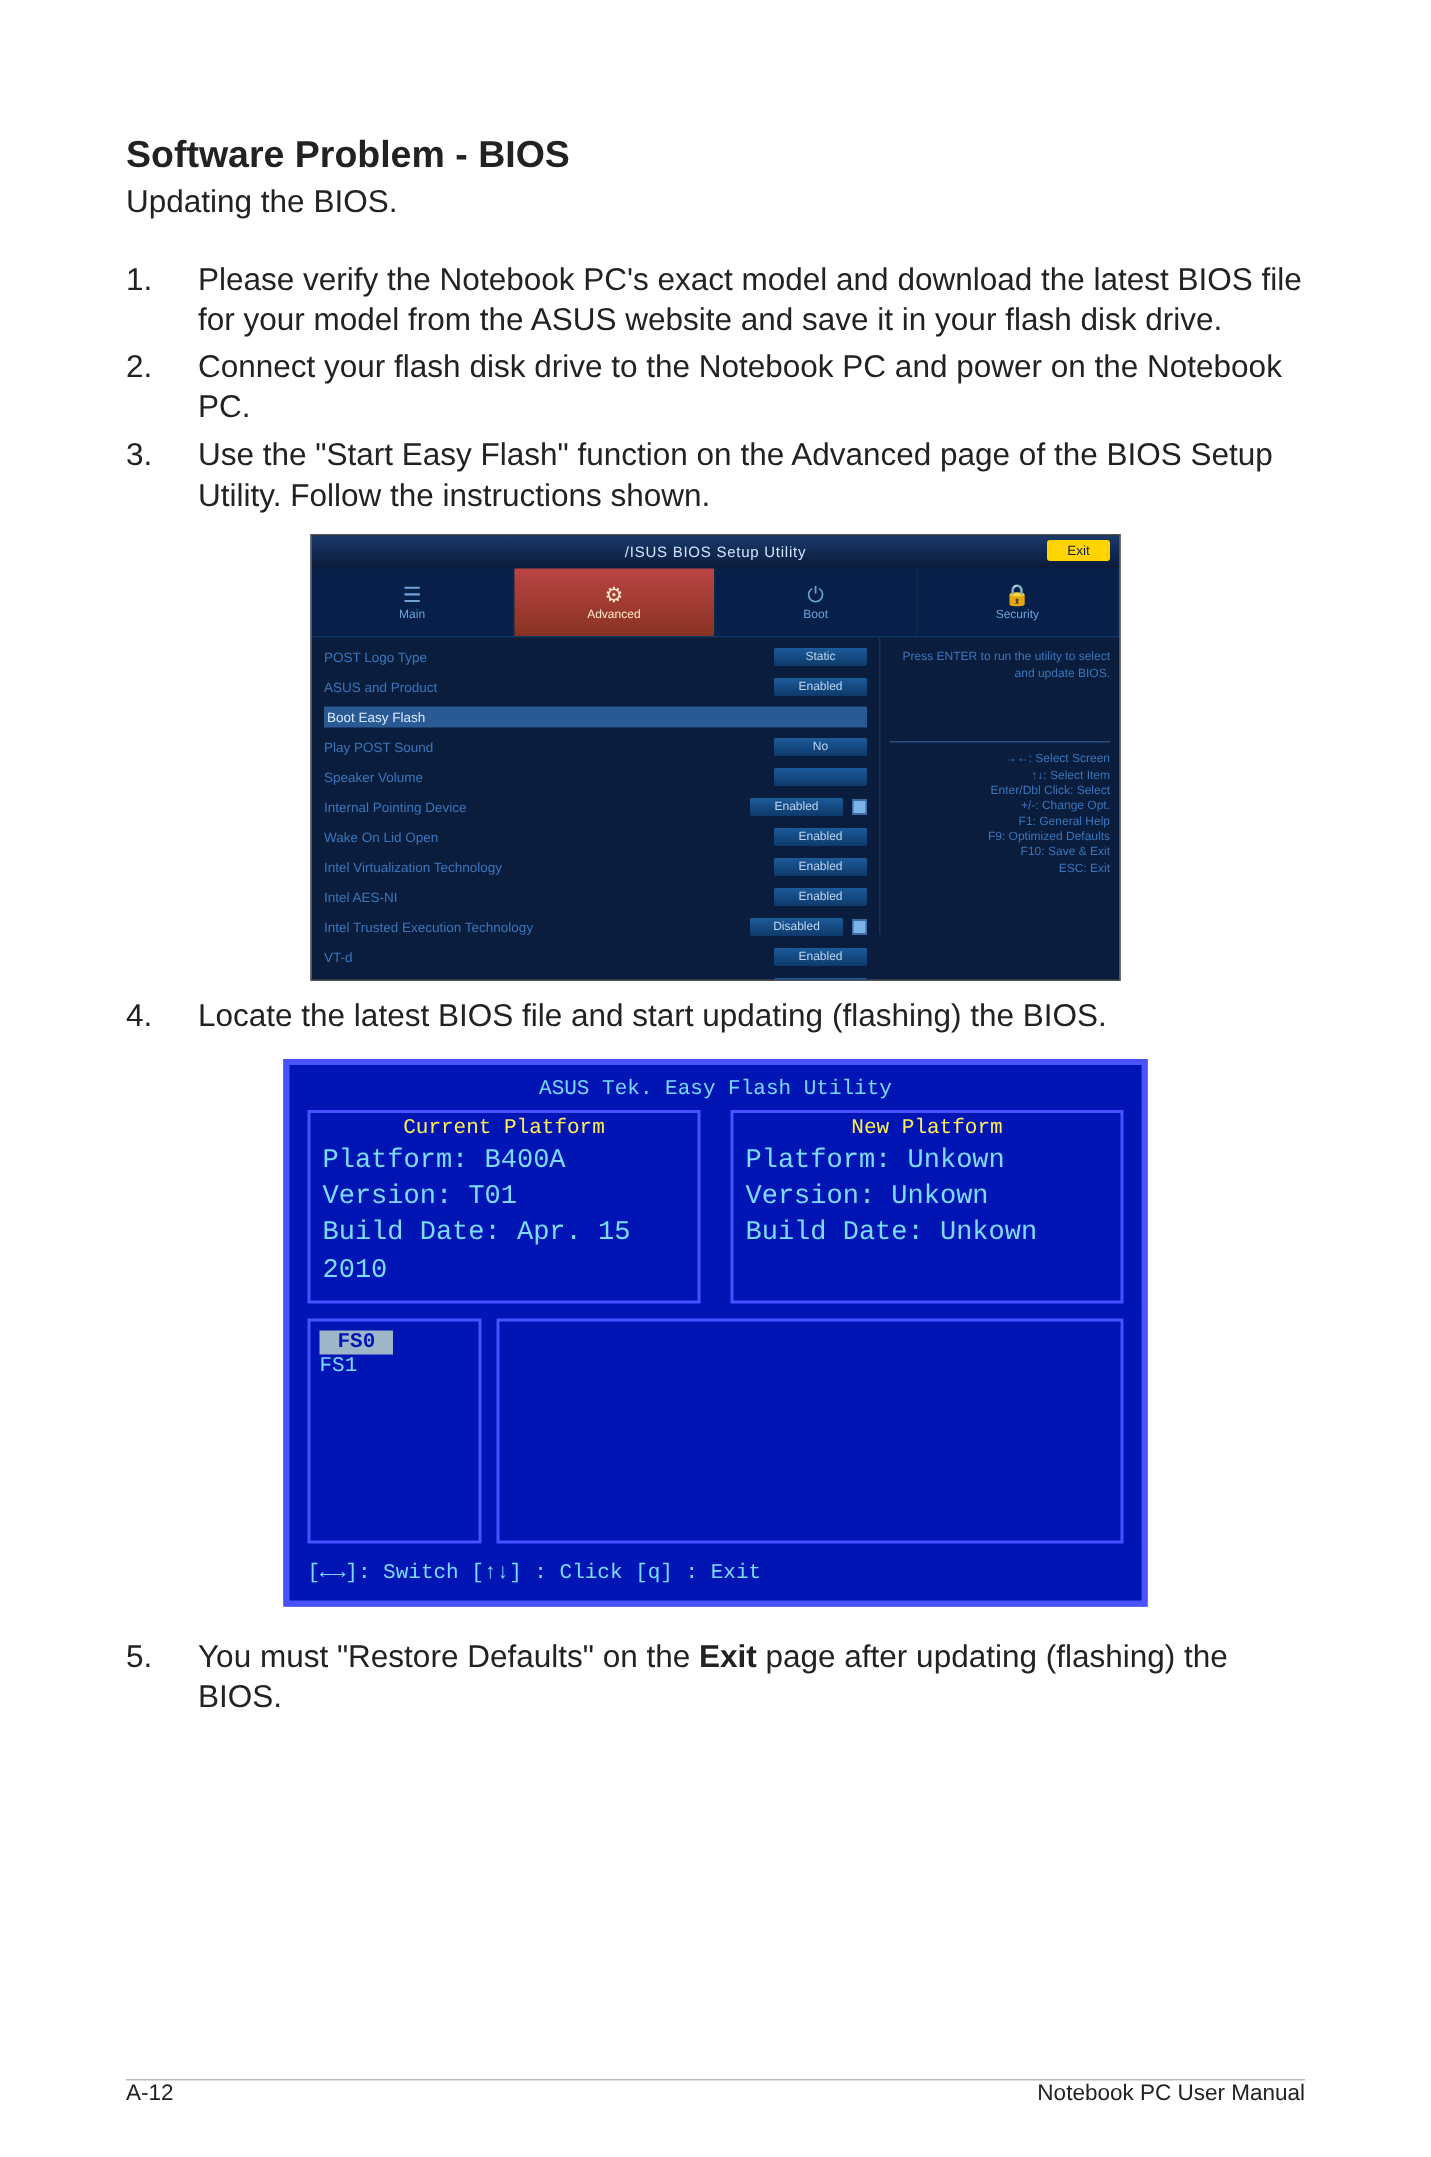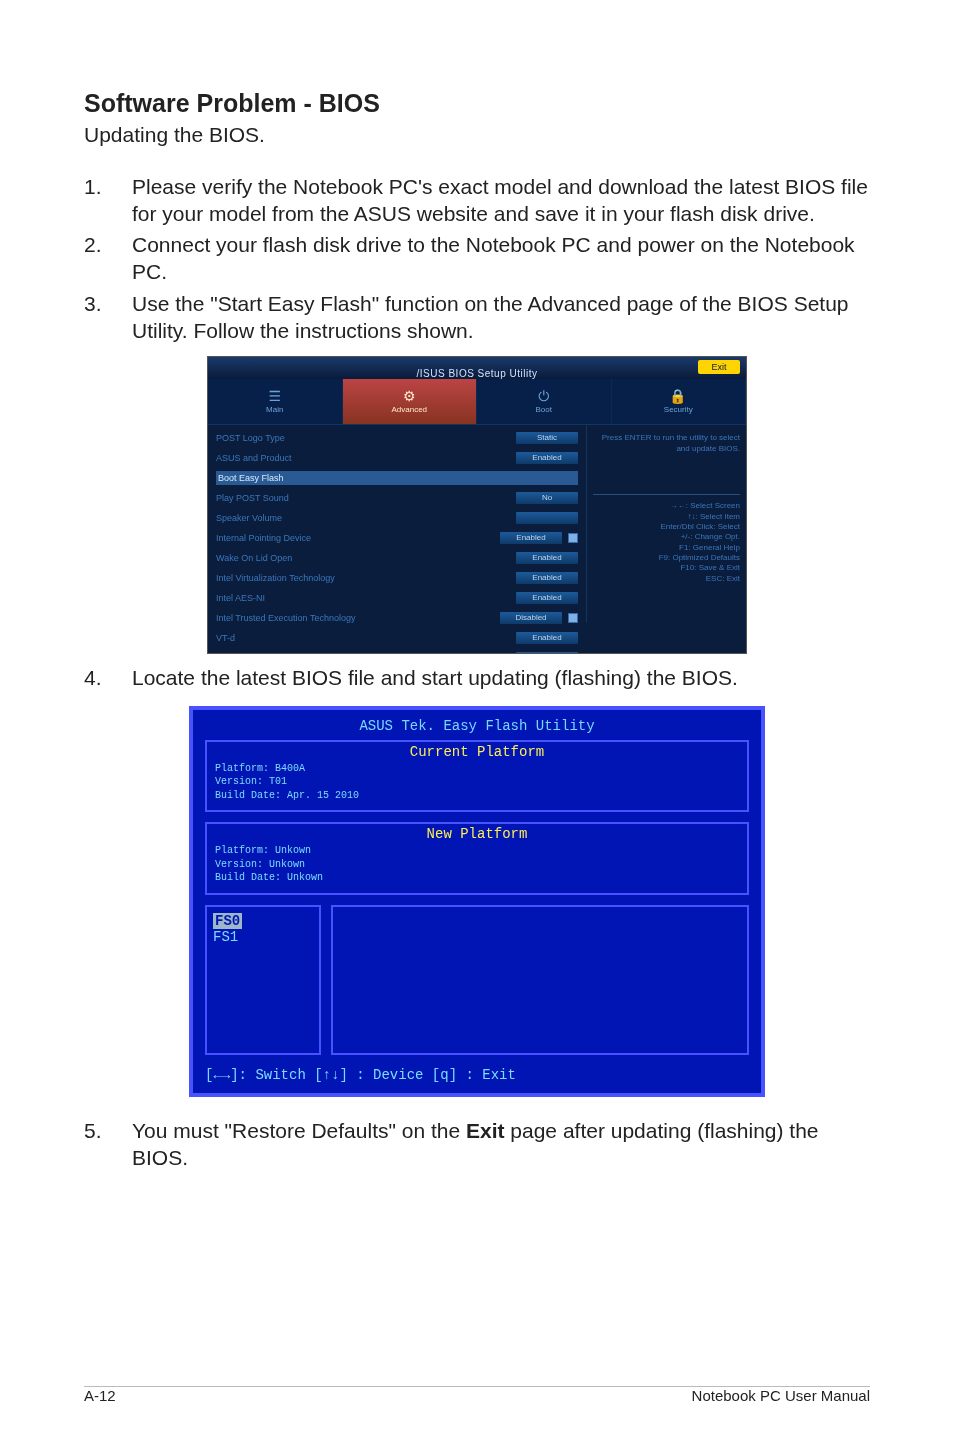--- a/index.html
+++ b/index.html
@@ -48,21 +48,21 @@
     display: block;
     background: #0b1d3d;
     border: 1px solid #555;
     position: relative;
     overflow: hidden;
   }
   .bios-topbar {
     height: 22px;
     background: linear-gradient(#1a3a6a, #0a1a3a);
     display: flex;
-    align-items: flex-end;
+    align-items: center;
     justify-content: center;
   }
   .bios-brand {
     color: #cfe3ff;
     font-size: 10px;
     letter-spacing: 0.5px;
   }
   .bios-exit {
     position: absolute;
     top: 3px;
@@ -199,57 +199,56 @@
   }
   .fu-typebox {
     border: 2px solid #4952ff;
     padding: 4px 10px;
     color: #7cdcff;
     font-size: 14px;
     margin: 0 48px 10px 48px;
   }
   .fu-cols {
     display: flex;
-    gap: 10px;
+    gap: 20px;
     margin-bottom: 10px;
-    flex-direction: column;
   }
   .fu-col {
     flex: 1;
     border: 2px solid #4952ff;
     padding: 2px 8px 8px 8px;
   }
   .fu-colhead {
     text-align: center;
     color: #ffed58;
     font-size: 14px;
     margin-bottom: 2px;
   }
-  .fu-row { color: #7cdcff; font-size: 10px; line-height: 1.35; }
+  .fu-row { color: #7cdcff; font-size: 18px; line-height: 1.35; }
   .fu-panes {
     display: flex;
     gap: 10px;
     margin-bottom: 12px;
     align-items: flex-start;
   }
   .fu-pane1 {
     width: 116px;
     border: 2px solid #4952ff;
     padding: 6px;
     min-height: 150px;
   }
   .fu-pane2 {
     flex: 1;
     border: 2px solid #4952ff;
     min-height: 150px;
   }
   .fu-fs0 {
     background: #9db7c9;
     color: #0015b3;
-    padding: 0 2px;
+    padding: 0 12px;
     font-weight: bold;
   }
   .fu-fs1 {
     color: #7cdcff;
   }
   .fu-bottom {
     color: #7cdcff;
     font-size: 14px;
     margin-top: 6px;
   }
@@ -413,21 +412,21 @@
       <div class="fu-row">Build Date: Unkown</div>
     </div>
   </div>
   <div class="fu-panes">
     <div class="fu-pane1">
       <div><span class="fu-fs0">FS0</span></div>
       <div class="fu-fs1">FS1</div>
     </div>
     <div class="fu-pane2"></div>
   </div>
-  <div class="fu-bottom">[←→]: Switch   [↑↓] : Device   [q] : Exit</div>
+  <div class="fu-bottom">[←→]: Switch   [↑↓] : Click   [q] : Exit</div>
 </div>
 
 <div class="step5">
   <span class="num">5.</span>
   <span class="txt">
     <span>You must "Restore Defaults" on the </span><b>Exit</b><span> page after updating (flashing) the BIOS.</span>
   </span>
 </div>
 
 <div class="footer">

